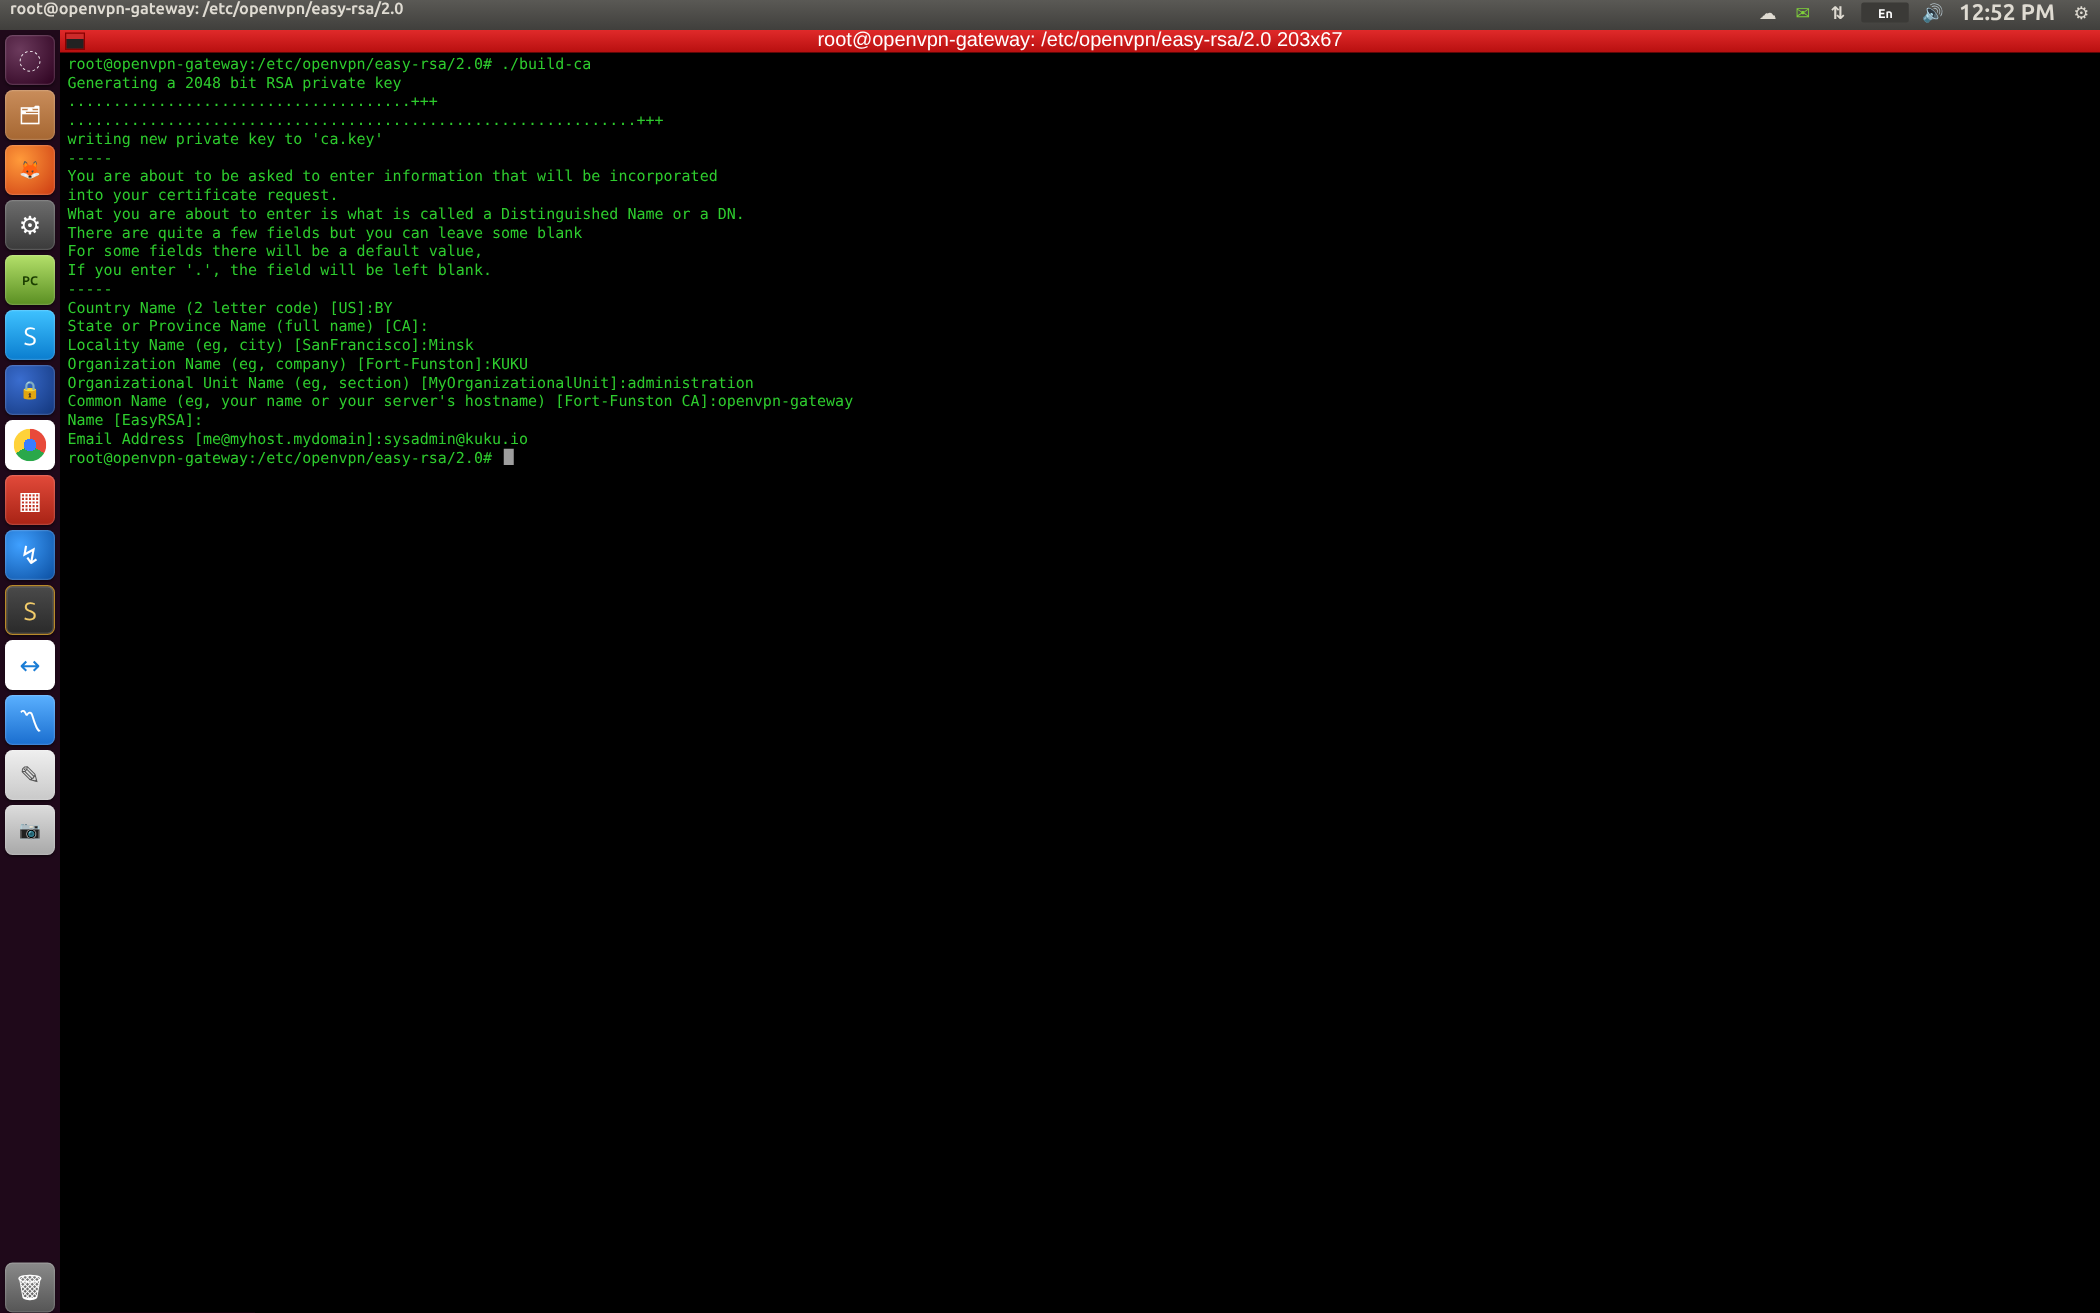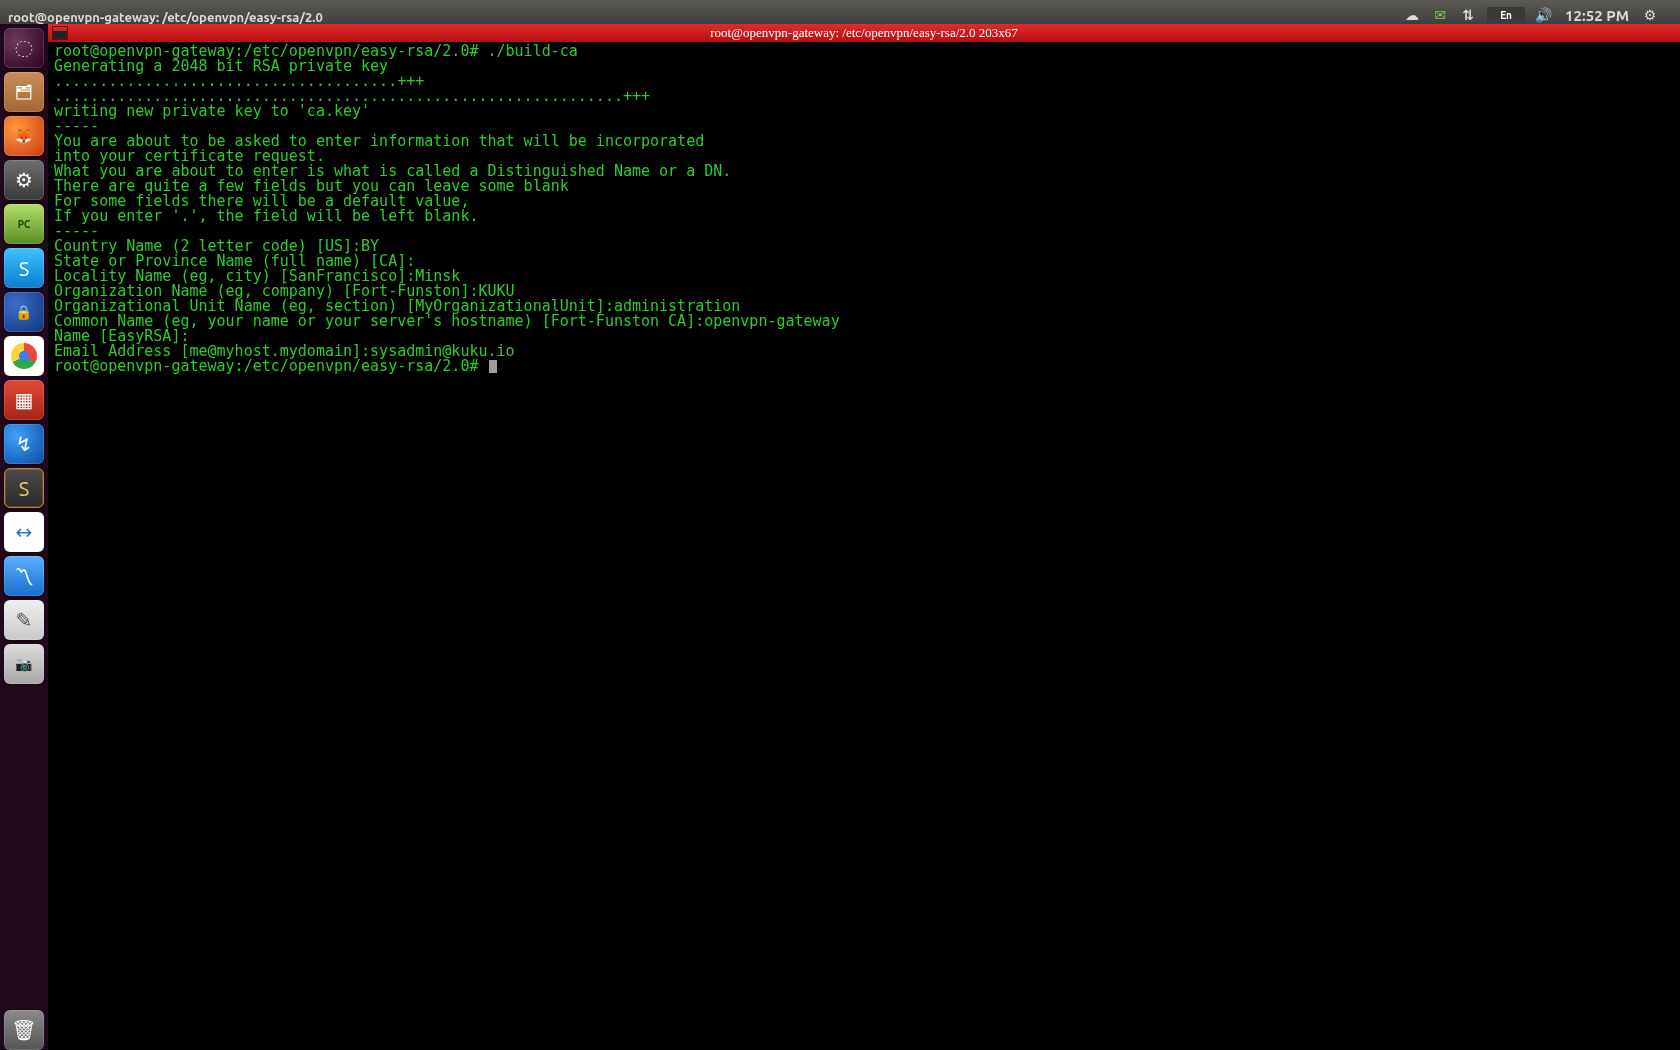--- a/index.html
+++ b/index.html
@@ -13,39 +13,39 @@
   }
   
   .menubar {
     position: absolute;
     top: 0; left: 0; right: 0;
     height: 24px;
     background: linear-gradient(#5a5955, #403f3c);
     color: #dfdbd2;
     font-size: 13px;
     display: flex;
-    align-items: flex-end;
-    padding: 0 21px 0 8px;
+    align-items: flex-start;
+    padding: 0 6px 0 8px;
     box-sizing: border-box;
     font-weight: bold;
   }
   .menubar .title { flex: none; }
   .menubar .spacer { flex: 1; }
   .menubar .tray {
     display: flex;
     align-items: center;
     gap: 10px;
   }
   .menubar .tray > * { display:flex; align-items:center; justify-content:center; }
   .tray-icon {
     width: 18px; height: 18px;
     color: #dfdbd2;
     font-size: 14px;
   }
-  .tray .clock { font-size: 15px; font-weight: bold; padding: 0 2px; }
+  .tray .clock { font-size: 18px; font-weight: bold; padding: 0 2px; }
   .tray .lang {
     background:#3b3a37; color:#fff;
     font-size:10px; font-weight:bold;
     width:38px; height:16px; border-radius:2px;
     display:flex; align-items:center; justify-content:center;
   }
   
   .launcher {
     position: absolute;
     top: 24px; left: 0; bottom: 0;
@@ -93,36 +93,36 @@
     position: absolute;
     top: 24px; left: 48px; right: 0; bottom: 0;
     background: #000;
     display: flex;
     flex-direction: column;
   }
   .term-titlebar {
     height: 18px;
     background: linear-gradient(#e02a2a, #b80f0f);
     color: #fff;
-    font-size: 13px;
-    font-family: Liberation Serif, serif;
+    font-size: 16px;
+    font-family: Liberation Sans, sans-serif;
     display:flex; align-items:center; justify-content:center;
     position: relative;
   }
   .term-titlebar .mini-icon {
     position:absolute; left:4px; top:2px;
     width:14px; height:12px;
     background: linear-gradient(#cc2a2a 0 35%, #222 35%);
     border:1px solid #800;
   }
   .term-body {
     flex: 1;
     padding: 2px 6px;
     font-family: "DejaVu Sans Mono","Ubuntu Mono","Courier New",monospace;
-    font-size: 15px;
+    font-size: 12px;
     line-height: 15px;
     color: #2ecc2e;
     white-space: pre;
     overflow: hidden;
   }
   .term-body .line { display:block; }
   .prompt { color:#2ecc2e; }
   .cmd    { color:#2ecc2e; }
   .cursor {
     display:inline-block;

